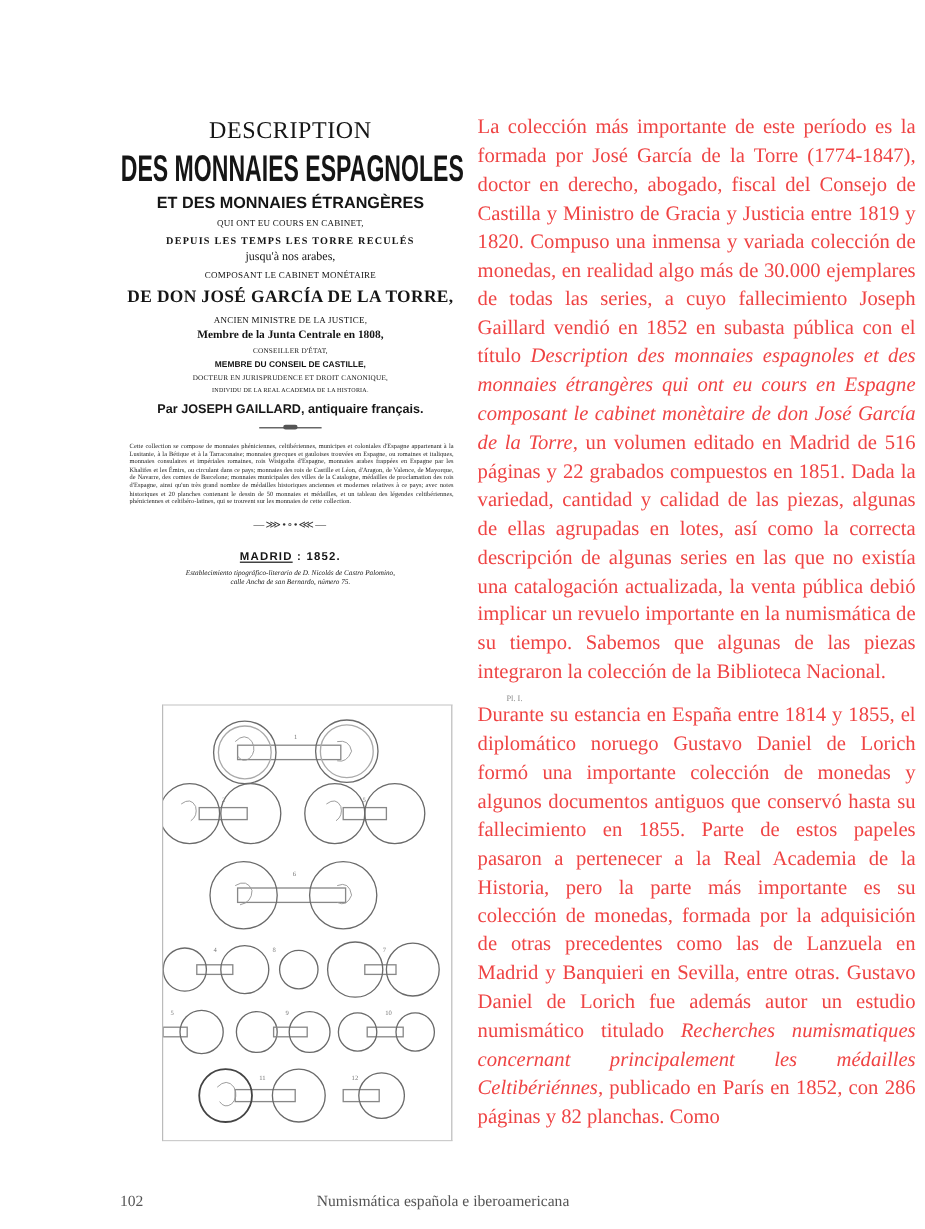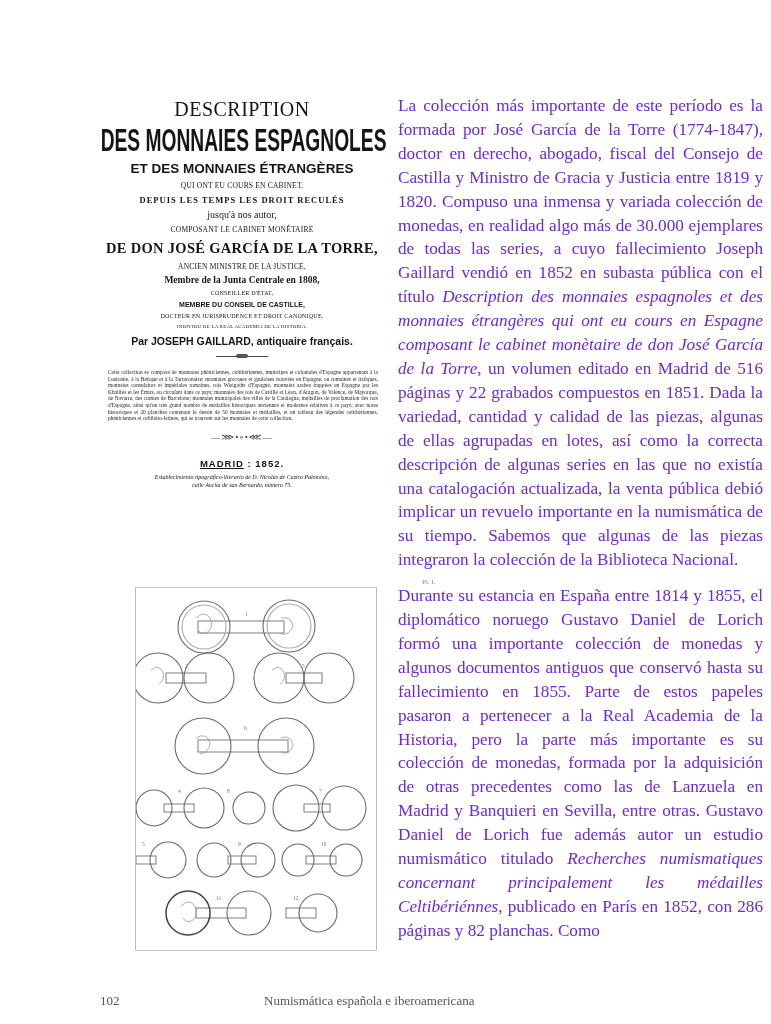--- a/index.html
+++ b/index.html
@@ -26,39 +26,39 @@
   .tp-madrid { font-family:Liberation Sans, sans-serif; font-size:9.5px; font-weight:bold; margin-top:16px; letter-spacing:1px; }
   .tp-madrid span.u { text-decoration:underline; }
   .tp-imp { font-family:"Liberation Serif",serif; font-style:italic; font-size:6px; line-height:8px; margin-top:4px; }
 
   
   .plate-label { position:absolute; left:374px; top:578px; font-size:7px; color:#888; font-family:"Liberation Serif",serif;padding-left:48px; }
   .plate { position:absolute; left:135px; top:587px; width:240px; height:362px; border-left:1px solid #bbb; border-right:1px solid #bbb; border-top:1px solid #ccc; border-bottom:1px solid #ccc; }
   .plate svg { position:absolute; left:0; top:0; }
 
   
-  .bodytext { position:absolute; left:398px; top:94px; width:365px; font-family:"Liberation Serif",serif; font-size:17.2px; line-height:23.9px; text-align:justify; color:#6d28d9; }
+  .bodytext { position:absolute; left:398px; top:94px; width:365px; font-family:"Liberation Serif",serif; font-size:17.2px; line-height:23.9px; text-align:justify; color:#ef4444; }
   .bodytext p { margin:0; }
   .bodytext p + p { margin-top:12px; }
   .bodytext em { font-style:italic; }
 
   
   .footer-page { position:absolute; left:100px; top:993px; font-family:Liberation Serif, serif; font-size:13px; color:#555; }
   .footer-title { position:absolute; left:264px; top:993px; font-family:"Liberation Serif",serif; font-size:13px; color:#555; }
 </style>
 </head>
 <body>
 
 <div class="titlepage">
   <div class="tp-line tp-desc">DESCRIPTION</div>
   <div class="tp-line tp-main">DES MONNAIES ESPAGNOLES</div>
   <div class="tp-line tp-et">ET DES MONNAIES ÉTRANGÈRES</div>
   <div class="tp-line tp-small">QUI ONT EU COURS EN CABINET,</div>
-  <div class="tp-line tp-blk">DEPUIS LES TEMPS LES DROIT RECULÉS</div>
-  <div class="tp-line tp-jusq">jusqu'à nos autor,</div>
+  <div class="tp-line tp-blk">DEPUIS LES TEMPS LES TORRE RECULÉS</div>
+  <div class="tp-line tp-jusq">jusqu'à nos arabes,</div>
   <div class="tp-line tp-small">COMPOSANT LE CABINET MONÉTAIRE</div>
   <div class="tp-line tp-don">DE DON JOSÉ GARCÍA DE LA TORRE,</div>
   <div class="tp-line tp-small">ANCIEN MINISTRE DE LA JUSTICE,</div>
   <div class="tp-line tp-bold9">Membre de la Junta Centrale en 1808,</div>
   <div class="tp-line tp-tiny">CONSEILLER D'ÉTAT,</div>
   <div class="tp-line tp-sans8">MEMBRE DU CONSEIL DE CASTILLE,</div>
   <div class="tp-line tp-tiny">DOCTEUR EN JURISPRUDENCE ET DROIT CANONIQUE,</div>
   <div class="tp-line tp-tiny" style="font-size:5px;">INDIVIDU DE LA REAL ACADEMIA DE LA HISTORIA.</div>
   <div class="tp-line tp-par">Par JOSEPH GAILLARD, antiquaire français.</div>
   <div class="tp-rule"></div>

